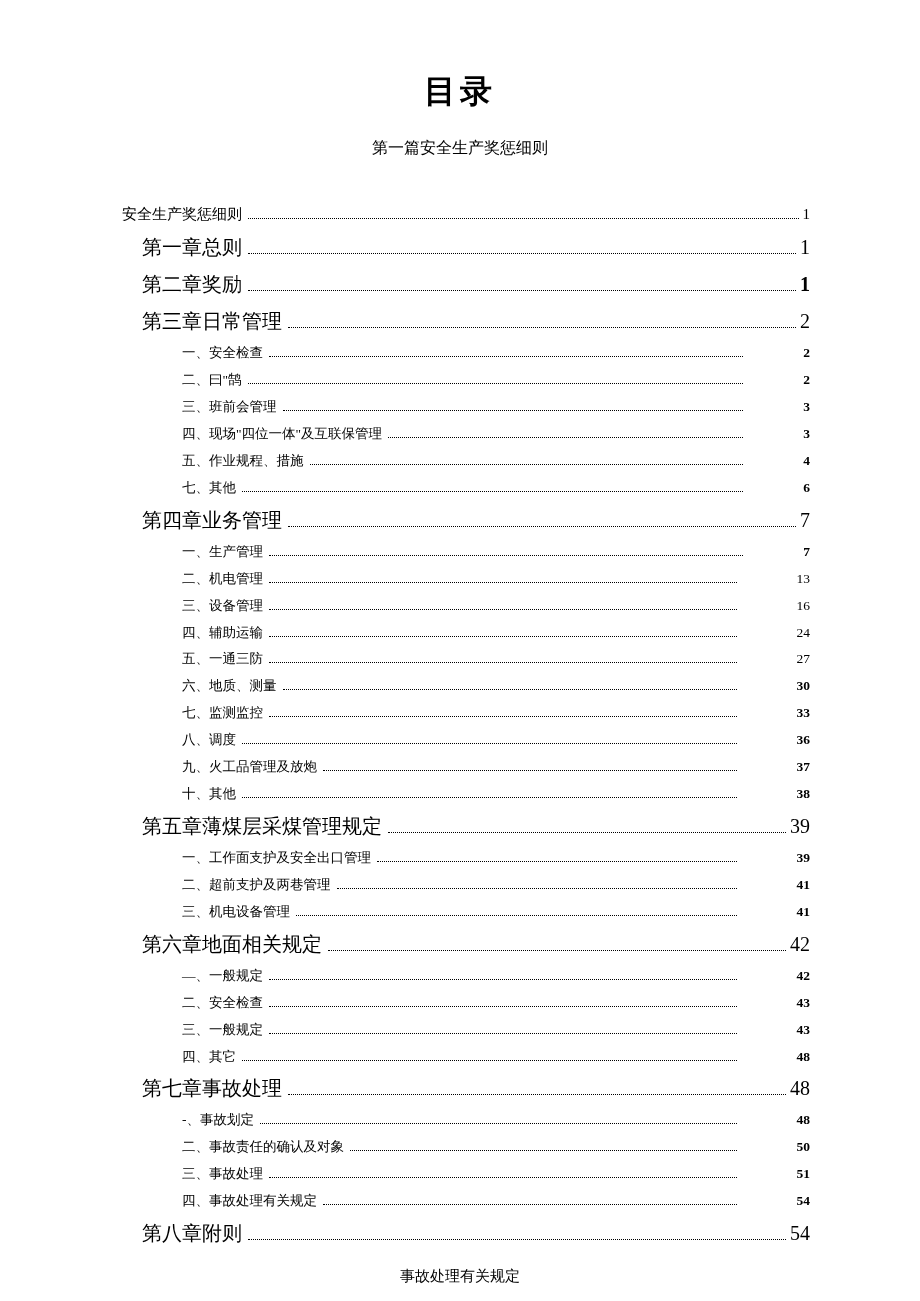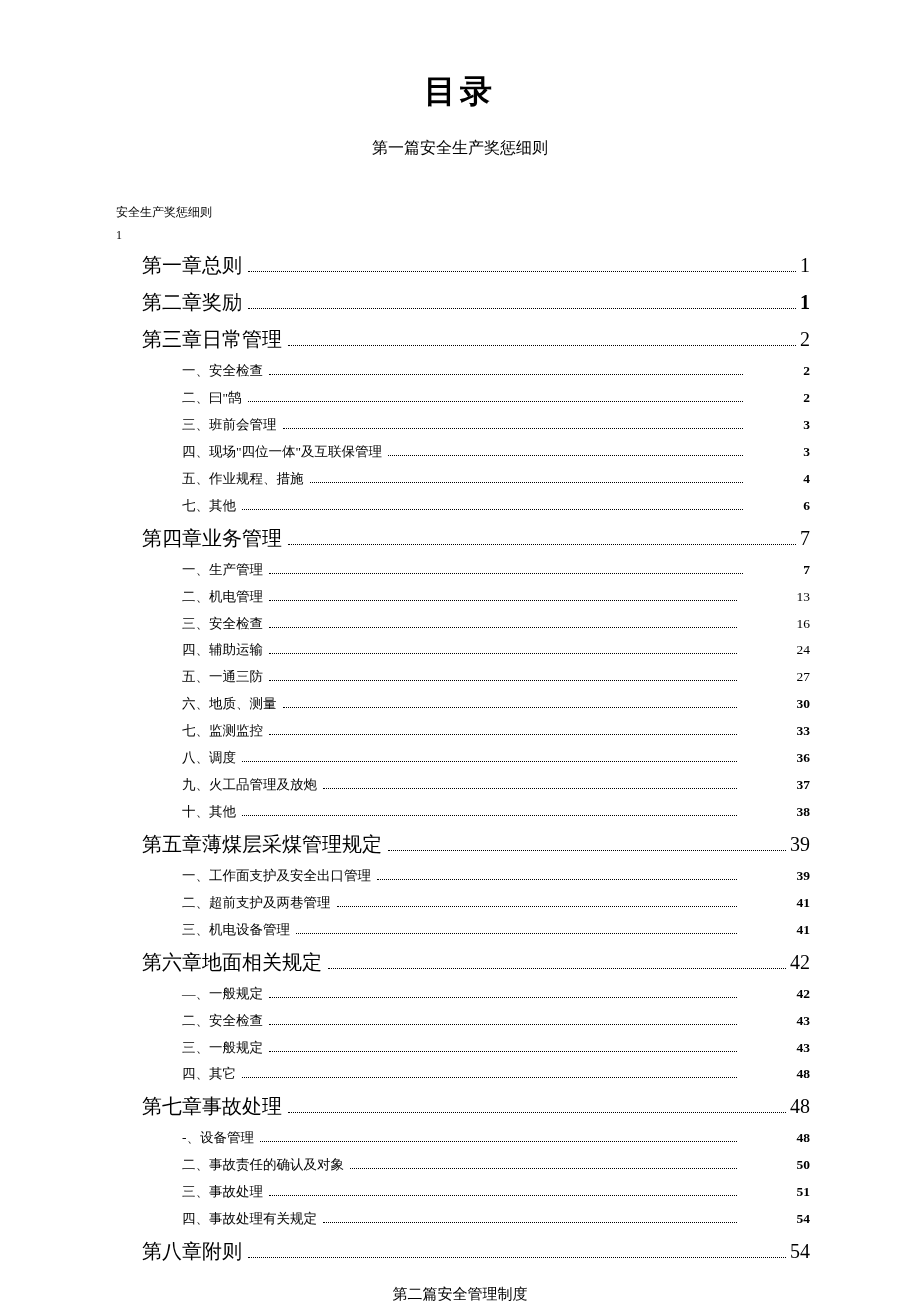--- a/index.html
+++ b/index.html
@@ -35,21 +35,21 @@
   }
   .toc-line .dots {
     flex: 1;
     border-bottom: 1.5px dotted #000;
     margin: 0 4px 3px 6px;
     height: 0.9em;
   }
   .toc-line .page {
     white-space: nowrap;
   }
-  .lvl0 { margin-left: 0; font-size: 12px; flex-direction: column; }
+  .lvl0 { margin-left: 12px; font-size: 15px; }
   .lvl1 { margin-left: 32px; font-size: 20px; }
   .lvl2 { margin-left: 72px; font-size: 13.5px; }
   .lvl2 .dots { margin-right: 60px; }
   .bold .page { font-weight: bold; }
   .section2-title {
     text-align: center;
     font-size: 15px;
     margin-top: 18px;
   }
 </style>
@@ -119,21 +119,21 @@
       <span class="label">一、生产管理</span>
       <span class="dots"></span>
       <span class="page">7</span>
     </div>
     <div class="toc-line lvl2">
       <span class="label">二、机电管理</span>
       <span class="dots"></span>
       <span class="page">13</span>
     </div>
     <div class="toc-line lvl2">
-      <span class="label">三、安全检查</span>
+      <span class="label">三、设备管理</span>
       <span class="dots"></span>
       <span class="page">16</span>
     </div>
     <div class="toc-line lvl2">
       <span class="label">四、辅助运输</span>
       <span class="dots"></span>
       <span class="page">24</span>
     </div>
     <div class="toc-line lvl2">
       <span class="label">五、一通三防</span>
@@ -209,21 +209,21 @@
       <span class="label">四、其它</span>
       <span class="dots"></span>
       <span class="page">48</span>
     </div>
     <div class="toc-line lvl1">
       <span class="label">第七章事故处理</span>
       <span class="dots"></span>
       <span class="page">48</span>
     </div>
     <div class="toc-line lvl2 bold">
-      <span class="label">-、设备管理</span>
+      <span class="label">-、事故划定</span>
       <span class="dots"></span>
       <span class="page">48</span>
     </div>
     <div class="toc-line lvl2 bold">
       <span class="label">二、事故责任的确认及对象</span>
       <span class="dots"></span>
       <span class="page">50</span>
     </div>
     <div class="toc-line lvl2 bold">
       <span class="label">三、事故处理</span>
@@ -235,13 +235,13 @@
       <span class="dots"></span>
       <span class="page">54</span>
     </div>
     <div class="toc-line lvl1">
       <span class="label">第八章附则</span>
       <span class="dots"></span>
       <span class="page">54</span>
     </div>
   </div>
 
-<div class="section2-title">第二篇安全管理制度</div>
+<div class="section2-title">事故处理有关规定</div>
 
 </body></html>

